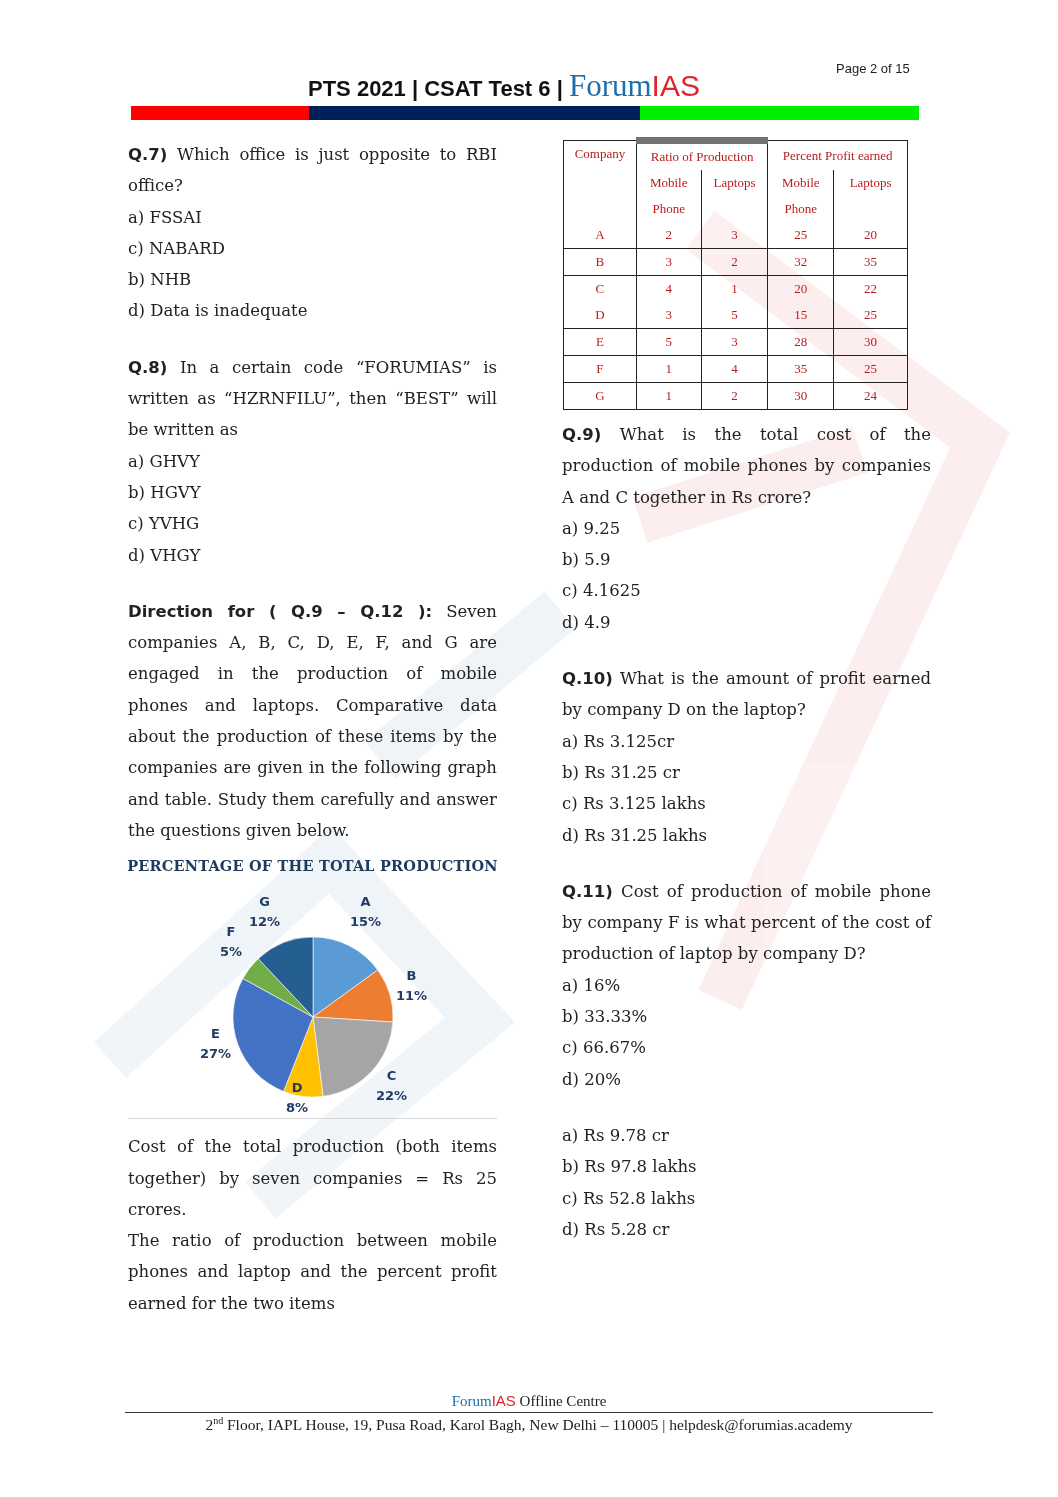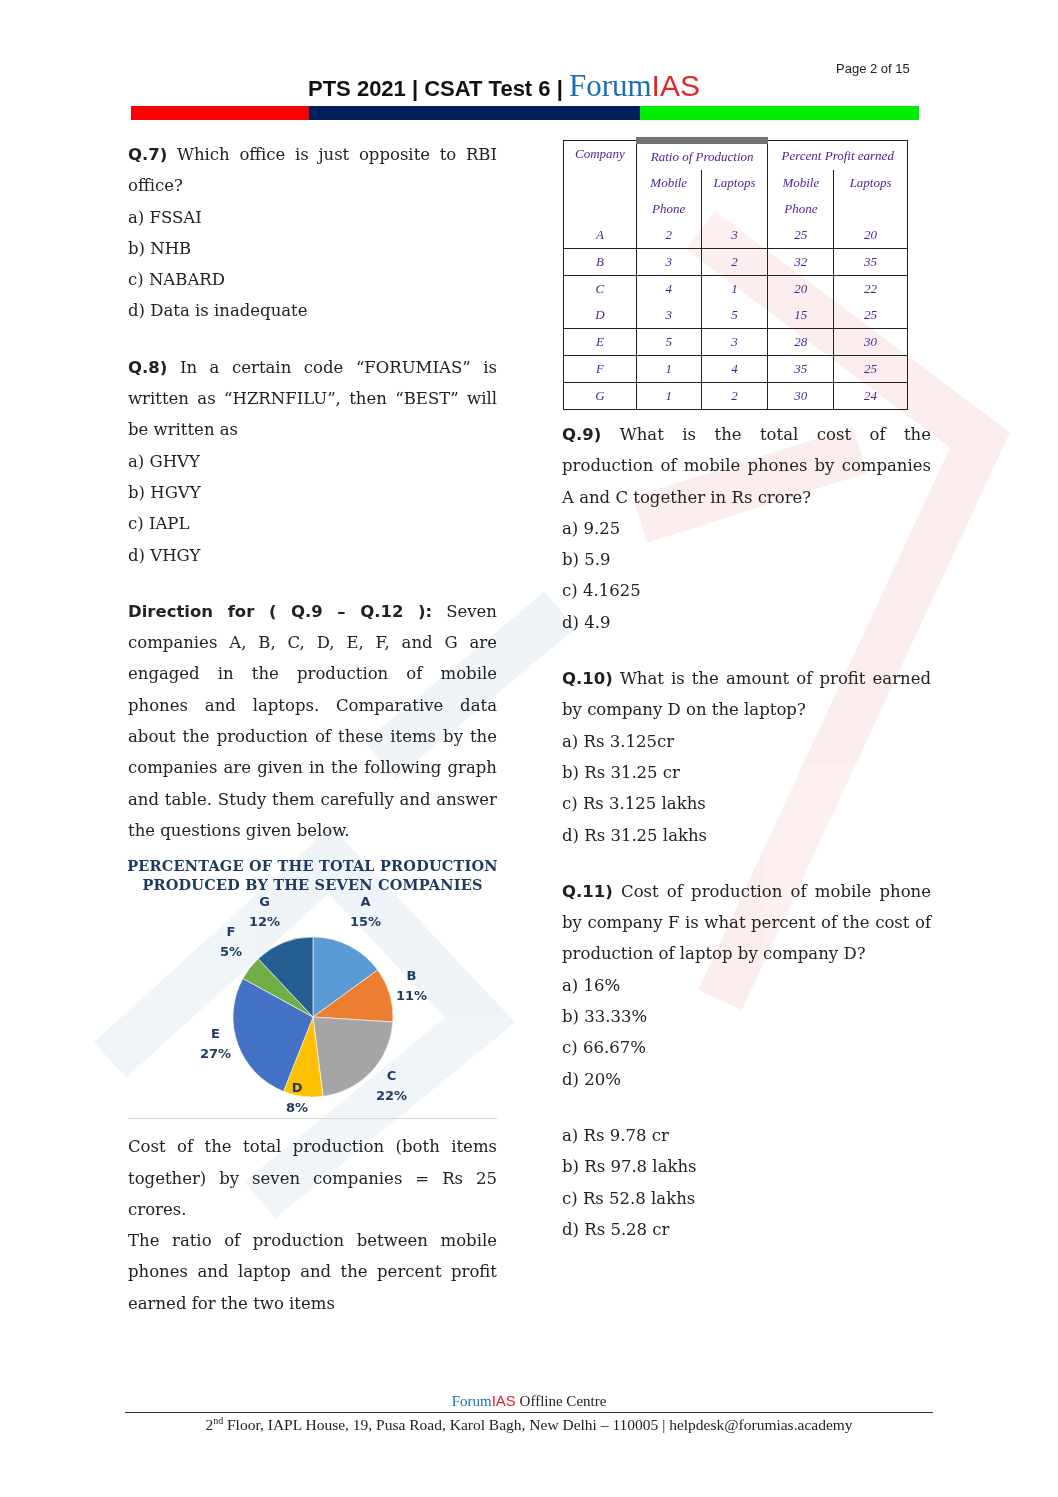--- a/index.html
+++ b/index.html
@@ -18,21 +18,21 @@
   .q { margin: 0 0 25px 0; }
   .q-text { text-align: justify; text-align-last: left; }
   .qno { font-family: "DejaVu Sans", sans-serif; font-weight: bold; }
   .opt { display: block; }
   .direction-label { font-weight: bold; }
   .chart-wrap { position: relative; width: 369px; height: 262px; margin-top: 10px; border-bottom: 1px solid #d8d8d8; }
   .chart-title { font-family: "DejaVu Serif", serif; font-weight: bold; font-size: 14.5px; line-height: 19px; color: #1e3a5f; text-align: center; letter-spacing: 0.2px; margin: 0 -4px; }
   .pie-label { position: absolute; font-family: "DejaVu Sans", sans-serif; font-weight: bold; font-size: 13px; line-height: 20px; color: #233c63; text-align: center; }
   .notes { margin-top: 12px; }
   .data-table { position: absolute; z-index: 1; left: 563px; top: 137px; width: 345px; border-collapse: collapse;
-                font-family: "Liberation Serif", serif; font-size: 13px; color: #4c1d95; font-style: italic; }
+                font-family: "Liberation Serif", serif; font-size: 13px; color: #b91c1c; }
   .data-table td { text-align: center; padding: 0; height: 26px; line-height: 26px; }
   .footer-centre { position: absolute; top: 1392px; left: 0; width: 1058px; text-align: center; font-family: "Liberation Serif", serif; font-size: 15px; color: #222; }
   .footer-line { position: absolute; top: 1412px; left: 125px; width: 808px; height: 1px; background: #333; }
   .footer-address { position: absolute; top: 1415px; left: 0; width: 1058px; text-align: center; font-family: "Liberation Serif", serif; font-size: 15.5px; color: #222; }
   .footer-address sup { font-size: 10px; }
 </style>
 </head>
 <body>
 
 <svg class="watermark" width="1058" height="1497" viewBox="0 0 1058 1497">
@@ -51,39 +51,38 @@
 <div class="color-bar">
   <div class="seg" style="width:178px;background:#ff0000"></div>
   <div class="seg" style="width:331px;background:#001f5b"></div>
   <div class="seg" style="width:279px;background:#00ee00"></div>
 </div>
 
 <div class="col col-left">
   <div class="q">
     <div class="q-text"><span class="qno">Q.7)</span><span> Which office is just opposite to RBI office?</span></div>
     <span class="opt">a) FSSAI</span>
+    <span class="opt">c) NABARD</span>
     <span class="opt">b) NHB</span>
-    <span class="opt">c) NABARD</span>
     <span class="opt">d) Data is inadequate</span>
   </div>
 
   <div class="q">
     <div class="q-text"><span class="qno">Q.8)</span><span> In a certain code “FORUMIAS” is written as “HZRNFILU”, then “BEST” will be written as</span></div>
     <span class="opt">a) GHVY</span>
     <span class="opt">b) HGVY</span>
-    <span class="opt">c) IAPL</span>
+    <span class="opt">c) YVHG</span>
     <span class="opt">d) VHGY</span>
   </div>
 
   <div class="q-text"><span class="direction-label qno">Direction for ( Q.9 – Q.12 ):</span><span> Seven companies A, B, C, D, E, F, and G are engaged in the production of mobile phones and laptops. Comparative data about the production of these items by the companies are given in the following graph and table. Study them carefully and answer the questions given below.</span></div>
 
   <div class="chart-wrap">
     <div class="chart-title">
       <div>PERCENTAGE OF THE TOTAL PRODUCTION</div>
-      <div>PRODUCED BY THE SEVEN COMPANIES</div>
     </div>
     <svg id="pie-svg" style="position:absolute;left:100px;top:76px" width="170" height="170" viewBox="0 0 170 170">
         <path d="M85,85 L85,5 A80,80 0 0 1 149.72135954999578,37.977179816602145 Z" fill="#5b9bd5" stroke="#ffffff" stroke-width="0.6"></path>
         <path d="M85,85 L149.72135954999578,37.977179816602145 A80,80 0 0 1 164.84213827426174,90.02324156234506 Z" fill="#ed7d31" stroke="#ffffff" stroke-width="0.6"></path>
         <path d="M85,85 L164.84213827426174,90.02324156234506 A80,80 0 0 1 95.02665868514435,164.3691761051582 Z" fill="#a5a5a5" stroke="#ffffff" stroke-width="0.6"></path>
         <path d="M85,85 L95.02665868514435,164.3691761051582 A80,80 0 0 1 55.55003578522578,159.38211887106013 Z" fill="#ffc000" stroke="#ffffff" stroke-width="0.6"></path>
         <path d="M85,85 L55.55003578522578,159.38211887106013 A80,80 0 0 1 14.895465596490908,46.4597060718628 Z" fill="#4472c4" stroke="#ffffff" stroke-width="0.6"></path>
         <path d="M85,85 L14.895465596490908,46.4597060718628 A80,80 0 0 1 30.23623152570488,26.682509806287094 Z" fill="#70ad47" stroke="#ffffff" stroke-width="0.6"></path>
         <path d="M85,85 L30.23623152570488,26.682509806287094 A80,80 0 0 1 84.99999999999999,5 Z" fill="#255e91" stroke="#ffffff" stroke-width="0.6"></path>
       </svg>

